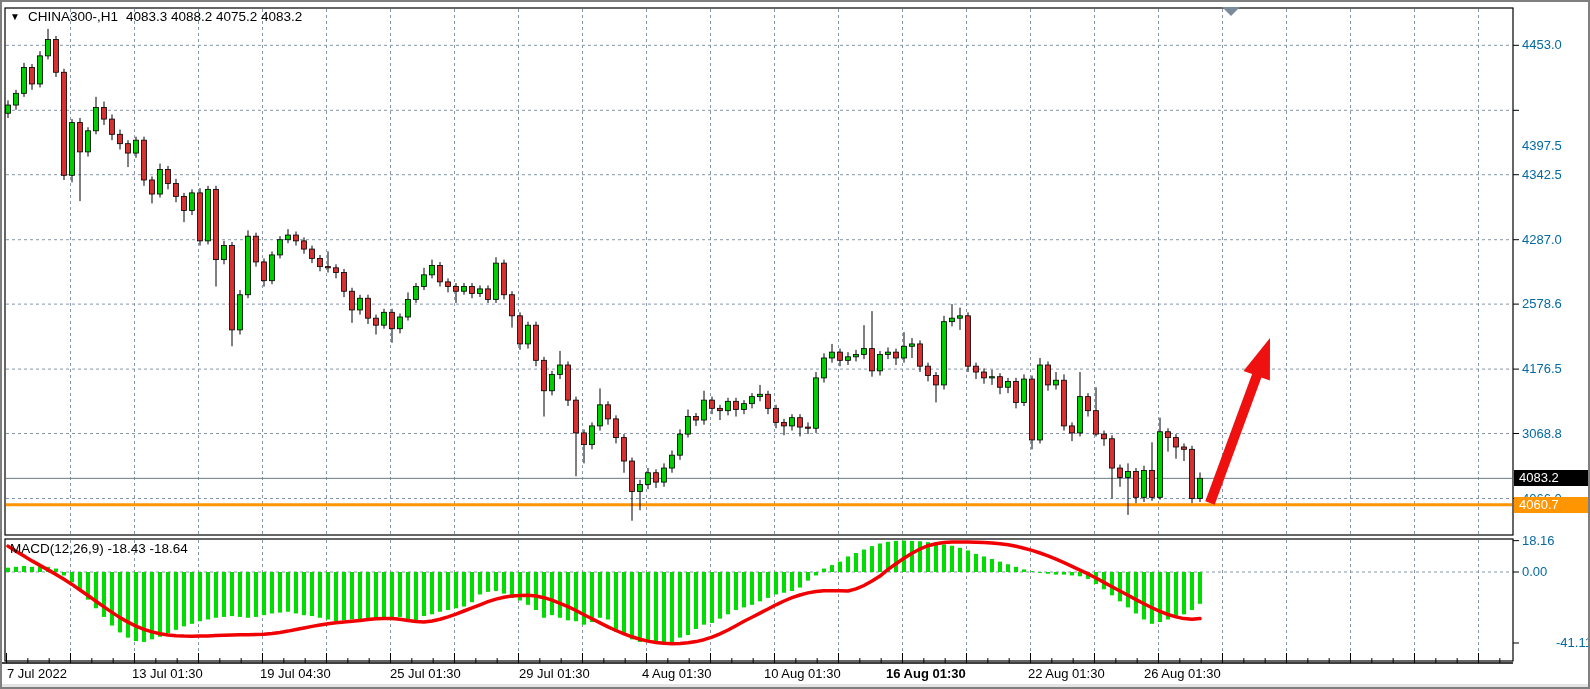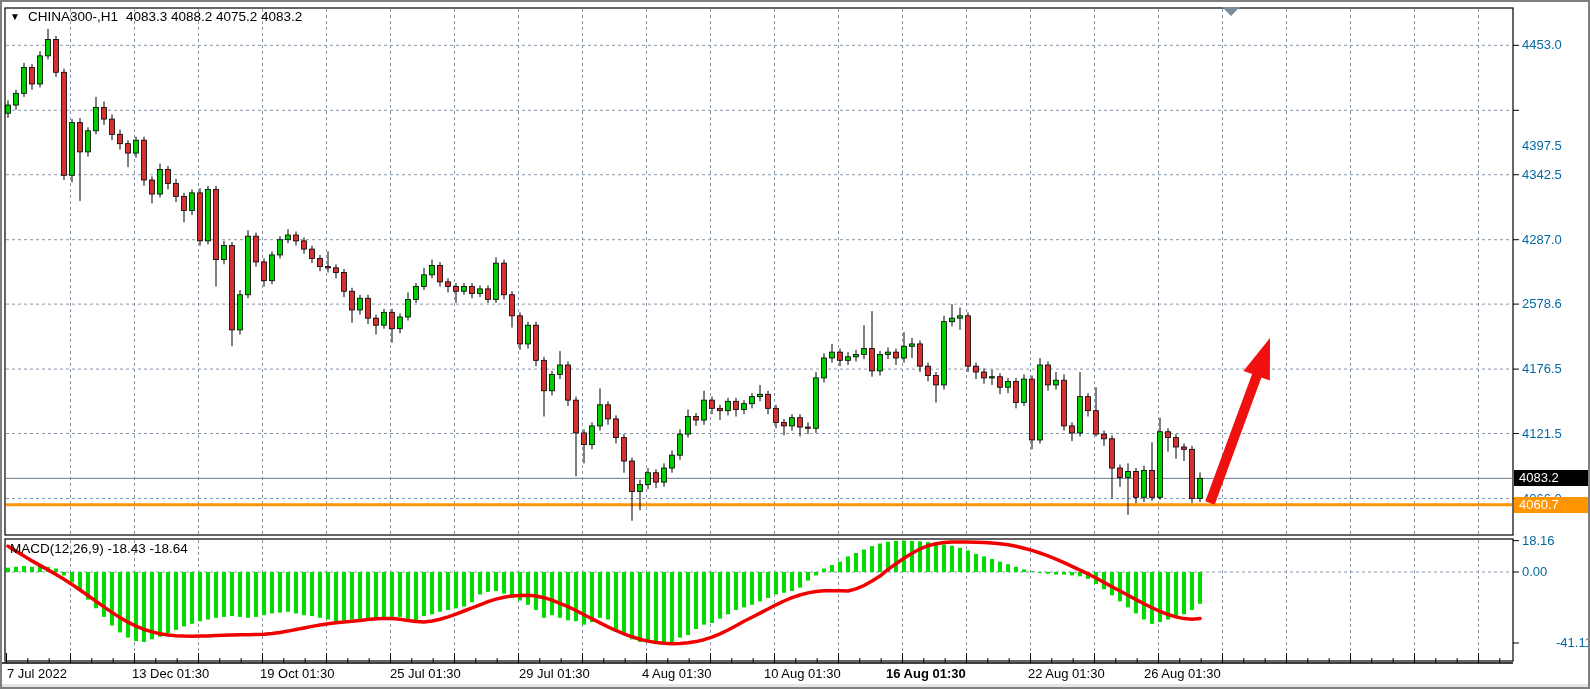--- a/index.html
+++ b/index.html
@@ -671,32 +671,32 @@
 
   <div class="macd-label">MACD(12,26,9) -18.43 -18.64</div>
 
   <div id="price-labels">
       <div class="axis-label" style="top: 35.323px;">4453.0</div>
       <div class="axis-label" style="top: 100.313px; margin-top: 36px;">4397.5</div>
       <div class="axis-label" style="top: 164.719px; text-align: right;">4342.5</div>
       <div class="axis-label" style="top: 229.709px;">4287.0</div>
       <div class="axis-label" style="top: 294.114px;">2578.6</div>
       <div class="axis-label" style="top: 359.104px;">4176.5</div>
-      <div class="axis-label" style="top: 423.51px;">4121.5</div>
+      <div class="axis-label" style="top: 423.51px;">3068.8</div>
       <div class="axis-label" style="top: 488.5px;">4066.0</div>
     </div>
   <div id="macd-axis-labels">
       <div class="axis-label" style="top: 530.638px;">18.16</div>
       <div class="axis-label" style="top: 562px;">0.00</div>
       <div class="axis-label" style="top: 632.997px; margin-left: 34px;">-41.11</div>
     </div>
   <div id="date-labels">
       <div class="date-label" style="left: 5px;">7 Jul 2022</div>
-      <div class="date-label" style="left: 130px;">13 Dec 01:30</div>
-      <div class="date-label" style="left: 258px;">19 Oct 01:30</div>
+      <div class="date-label" style="left: 130px;">13 Jul 01:30</div>
+      <div class="date-label" style="left: 258px;">19 Jul 04:30</div>
       <div class="date-label" style="left: 388px;">25 Jul 01:30</div>
       <div class="date-label" style="left: 517px;">29 Jul 01:30</div>
       <div class="date-label" style="left: 640px;">4 Aug 01:30</div>
       <div class="date-label" style="left: 762px;">10 Aug 01:30</div>
       <div class="date-label" style="left: 884px; font-weight: bold;">16 Aug 01:30</div>
       <div class="date-label" style="left: 1026px;">22 Aug 01:30</div>
       <div class="date-label" style="left: 1142px;">26 Aug 01:30</div>
     </div>
 
   <div class="price-badge badge-current">4083.2</div>

